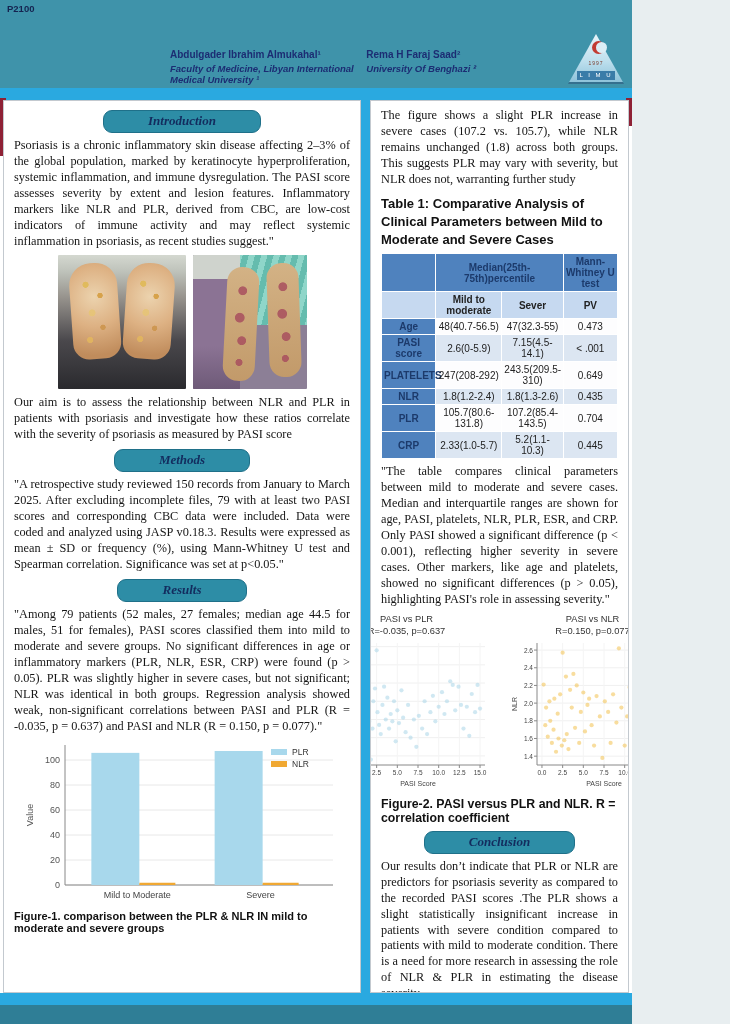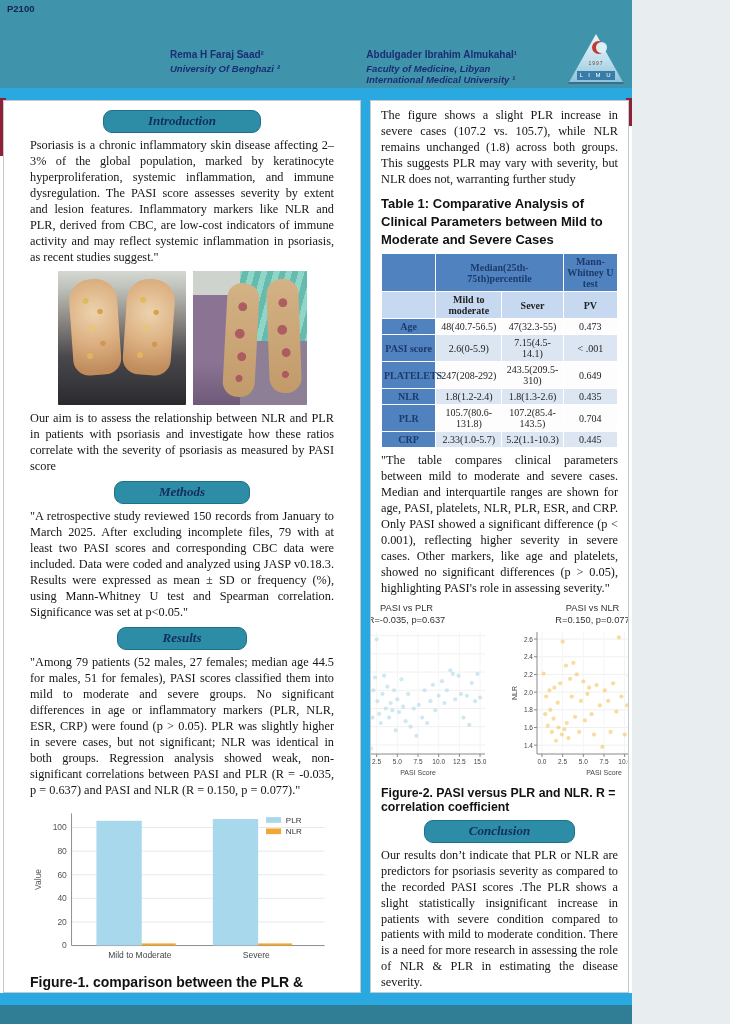--- a/index.html
+++ b/index.html
@@ -31,21 +31,21 @@
   
   .band-top { position:absolute; top:88px; left:0; right:0; height:12px; background:#2aa9e0; }
   .band-bottom { position:absolute; bottom:19px; left:0; right:0; height:12px; background:#2aa9e0; }
   .footer-teal { position:absolute; bottom:0; left:0; right:0; height:19px; background:#2f7e96; }
   .accent-l { position:absolute; left:0; top:98px; width:6px; height:58px; background:#8e2135; }
   .accent-r { position:absolute; right:0; top:98px; width:6px; height:28px; background:#8e2135; }
 
   
   .cols { position:absolute; top:100px; bottom:31px; left:0; right:0; display:flex; }
   .panel { background:#fff; border:1px solid #c3c9cf; overflow:hidden; }
-  .panel.left { width:358px; margin-left:3px; padding:7px 26px 4px; }
+  .panel.left { width:358px; margin-left:3px; padding:7px 10px 4px; }
   .divider { width:9px; background:#2aa9e0; }
   .panel.right { flex:1; margin-right:3px; padding:7px 10px 4px; }
 
   
   .pill { width:fit-content; margin:2px auto 5px; padding:2px 44px 3px; background:#2d8da6; border:1px solid #1f7089; border-radius:9px; font-size:13px; font-weight:bold; font-style:italic; color:#132c5e; text-align:center; }
   .para { font-size:12.3px; line-height:1.3; color:#151515; text-align:justify; }
   .caption { font-family:"Liberation Sans",sans-serif; font-weight:bold; color:#111; }
 
   
   .photos { display:flex; justify-content:center; gap:7px; margin:5px 0 6px; }
@@ -67,25 +67,25 @@
   .arm.a1 { left:32px; top:12px; transform:rotate(3deg); }
   .arm.a2 { right:7px; top:8px; transform:rotate(-2deg); }
   .arm::after { content:""; position:absolute; inset:5px 3px; background-image:
     radial-gradient(10px 10px at 50% 18%, rgba(168,79,94,.85) 40%, transparent 48%),
     radial-gradient(11px 11px at 44% 44%, rgba(168,79,94,.85) 40%, transparent 48%),
     radial-gradient(10px 10px at 56% 66%, rgba(168,79,94,.85) 40%, transparent 48%),
     radial-gradient(8px 8px at 50% 87%, rgba(168,79,94,.85) 40%, transparent 48%); }
 
   
   .fig1-wrap { display:flex; justify-content:center; margin-top:2px; }
-  .fig1-cap { font-size:14px; margin-top:1px; }
+  .fig1-cap { font-size:11px; margin-top:1px; }
 
   
   .tbl-title { font-family:"Liberation Sans",sans-serif; font-size:13px; font-weight:bold; color:#111; line-height:1.4; margin:7px 0 4px; }
-  table.t1 { width:100%; border-collapse:collapse; font-family:Liberation Serif, serif; font-size:10px; table-layout:fixed; background:#b91c1c; }
+  table.t1 { width:100%; border-collapse:collapse; font-family:Liberation Sans, sans-serif; font-size:10px; table-layout:fixed; background:#b91c1c; }
   table.t1 th, table.t1 td { border:1px solid #fff; padding:2px 2px; text-align:center; vertical-align:middle; }
   table.t1 .gh { background:#4f82be; color:#1c3a6b; font-weight:bold; font-size:10px; }
   table.t1 .gh0 { background:#4f82be; }
   table.t1 .sh { background:#c6d9f0; color:#222; font-weight:bold; }
   table.t1 .sh0 { background:#c6d9f0; }
   table.t1 tbody th { background:#4f82be; color:#1c3a6b; font-weight:bold; }
   table.t1 tbody td { background:#fdfdfe; color:#222; }
   table.t1 tbody tr:nth-child(even) td { background:#dce6f2; }
   .scatters { display:flex; justify-content:center; gap:18px; margin:6px 0 2px; }
   .sc-box { text-align:center; }
@@ -96,26 +96,26 @@
 </style>
 </head>
 <body>
 
 <div class="poster">
 
   <div class="hdr">
     <div class="code">P2100</div>
     <div class="authors">
       <div class="auth">
+        <div class="nm">Abdulgader Ibrahim Almukahal¹</div>
+        <div class="af">Faculty of Medicine, Libyan International Medical University ¹</div>
+      </div>
+      <div class="auth">
         <div class="nm">Rema H Faraj Saad²</div>
         <div class="af">University Of Benghazi ²</div>
-      </div>
-      <div class="auth">
-        <div class="nm">Abdulgader Ibrahim Almukahal¹</div>
-        <div class="af">Faculty of Medicine, Libyan International Medical University ¹</div>
       </div>
     </div>
     <div class="limu">
       <div class="limu-tri"></div>
       <div class="limu-crescent"></div>
       <div class="limu-year">1997</div>
       <div class="limu-band">L I M U</div>
     </div>
   </div>
 

